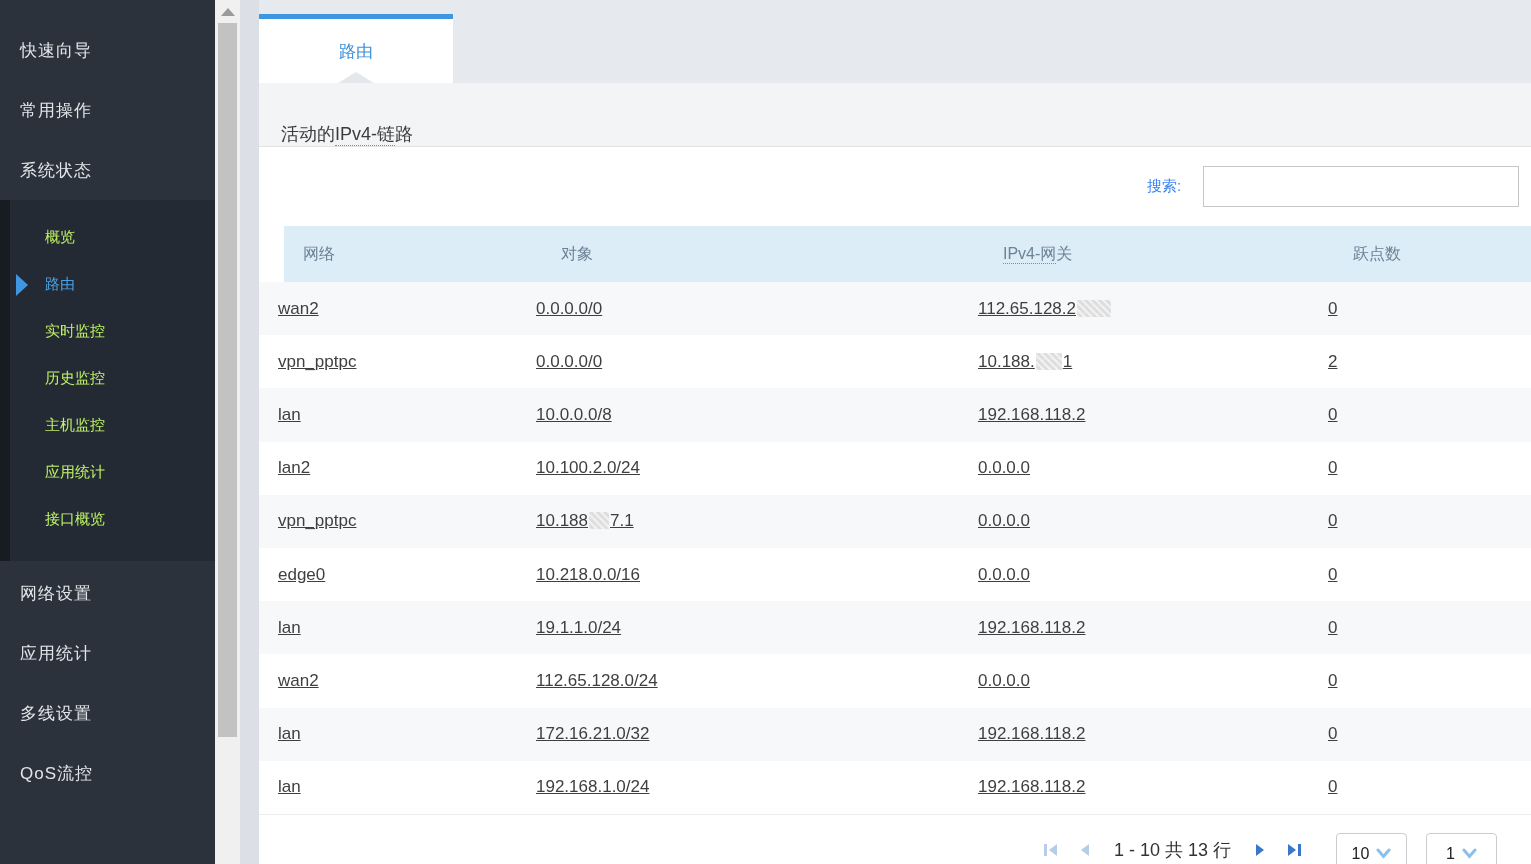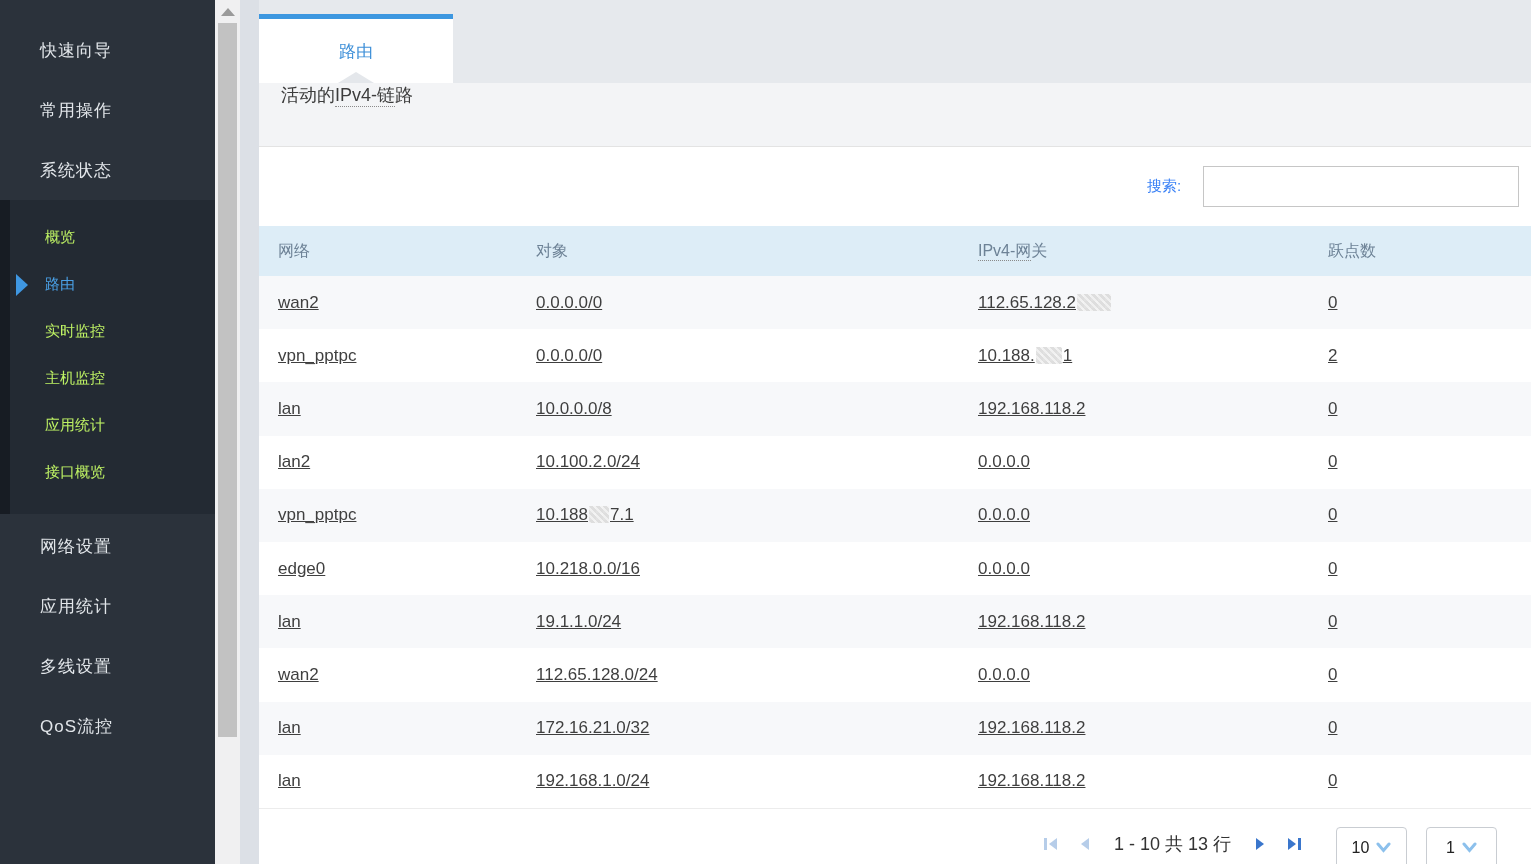--- a/index.html
+++ b/index.html
@@ -4,21 +4,21 @@
 <style>
   * { margin:0; padding:0; box-sizing:border-box; }
   html,body { width:1531px; height:864px; overflow:hidden;
     font-family:"Liberation Sans","DejaVu Sans",sans-serif; background:#fff; }
   body { position:relative; }
 
   
   .sidebar { position:absolute; left:0; top:0; width:215px; height:900px; background:#2b323b; }
   .sec-top { padding-top:20px; }
   .sec-top .item, .sec-bottom .item {
-    height:60px; display:flex; align-items:center; padding-left:40px;
+    height:60px; display:flex; align-items:center; padding-left:20px;
     font-size:17px; color:#e2e6ea; letter-spacing:1px; cursor:pointer;
   }
   .sec-sub { background:#232a33; border-left:10px solid #171c23; padding:14px 0 18px 0; }
   .sec-sub .item {
     height:47px; display:flex; align-items:center; padding-left:35px;
     font-size:15px; color:#bef264; position:relative; cursor:pointer;
   }
   .sec-sub .item.active { color:#4aa0e6; }
   .sec-bottom { padding-top:2px; }
   .active-arrow {
@@ -40,30 +40,30 @@
 
   .tabstrip { height:83px; background:#e6e9ed; position:relative; }
   .tab { position:absolute; left:0; top:14px; width:194px; height:69px; background:#fff;
     border-top:5px solid #3d97e0; display:flex; align-items:center; justify-content:center;
     font-size:17px; color:#3d8fd8; cursor:pointer; }
   .tab-notch { position:absolute; left:50%; bottom:0; transform:translateX(-50%);
     width:0; height:0; border-left:18px solid transparent; border-right:18px solid transparent;
     border-bottom:11px solid #e4e7eb; }
 
   .titlebar { height:64px; background:#f3f4f6; border-bottom:1px solid #e3e3e3;
-    display:flex; align-items:flex-start; padding-left:22px; font-size:18px; color:#3c3c3c; }
+    display:flex; align-items:flex-end; padding-left:22px; font-size:18px; color:#3c3c3c; }
   .dotted { border-bottom:1px dotted #8a8a8a; padding-bottom:1px; }
 
   .searchbar { height:79px; background:#fff; position:relative; }
   .search-label { position:absolute; left:888px; top:30px; font-size:15px; color:#3b82f6; }
   .search-input { position:absolute; left:944px; top:19px; width:316px; height:41px;
     border:1px solid #c6c6c6; background:#fff; font-size:16px; padding:0 8px; outline:none; }
 
-  .thead { height:50px; background:#ddedf7; display:flex; align-items:center;
-    font-size:16px; color:#6d8296; }
+  .thead { height:56px; background:#ddedf7; display:flex; align-items:center;
+    font-size:16px; color:#6d8296;margin-left:25px; }
   .col { padding-left:19px; }
   .c0 { width:258px; } .c1 { width:442px; } .c2 { width:350px; } .c3 { flex:1; }
 
   .row { height:53.2px; display:flex; align-items:center; font-size:17px; color:#3f3f3f;text-decoration:underline; }
   .row.odd  { background:#f7f8fa; }
   .row.even { background:#ffffff; }
 
   .mask { display:inline-block; height:17px; vertical-align:-3px; margin:0 1px; border-radius:1px;
     background-image:linear-gradient(45deg,#e2e2e2 25%,#f0f0f0 25% 50%,#dedede 50% 75%,#f3f3f3 75%);
     background-size:7px 7px; filter:blur(0.6px); }
@@ -100,20 +100,23 @@
         <span class="lab">概览</span>
       </div>
       <div class="item active">
         <span class="active-arrow"></span>
         <span class="lab">路由</span>
       </div>
       <div class="item">
         <span class="lab">实时监控</span>
       </div>
       <div class="item">
+        <span class="lab">历史监控</span>
+      </div>
+      <div class="item">
         <span class="lab">主机监控</span>
       </div>
       <div class="item">
         <span class="lab">应用统计</span>
       </div>
       <div class="item">
         <span class="lab">接口概览</span>
       </div>
     </div>
     <div class="sec-bottom">

